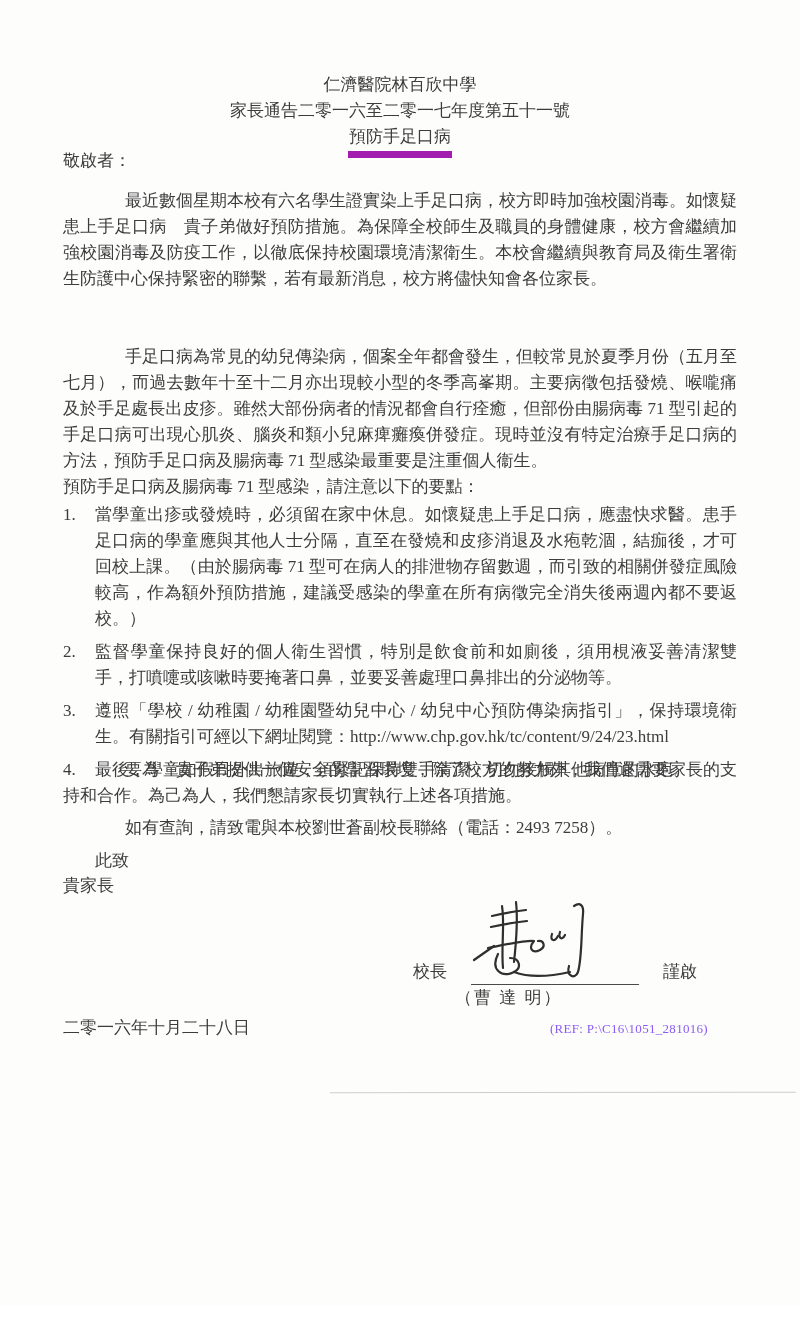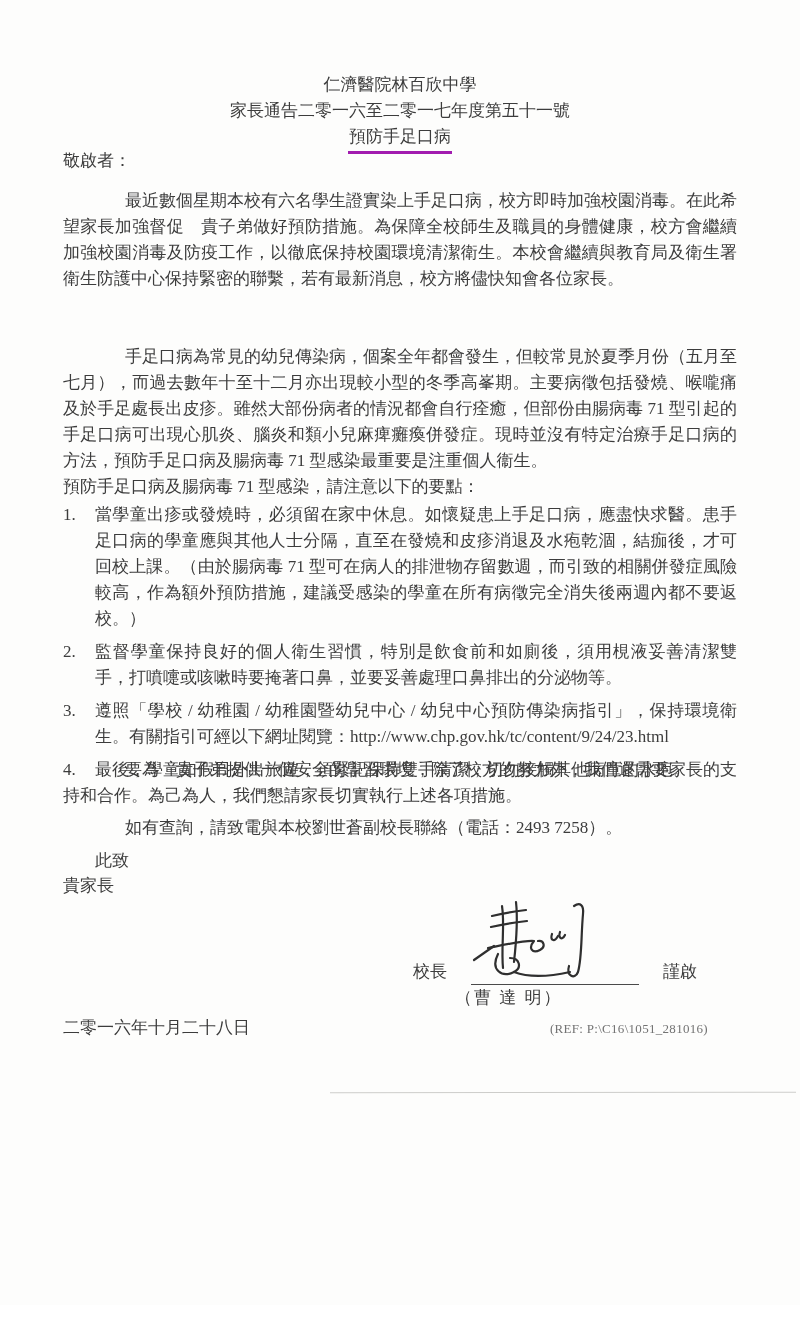--- a/index.html
+++ b/index.html
@@ -13,21 +13,21 @@
     font-family: "Liberation Serif", "DejaVu Serif", serif;
     font-size: 17px;
     line-height: 26px;
     overflow: hidden;
   }
   .abs { position: absolute; left: 63px; width: 674px; }
   .header { text-align: center; }
   .header .h-line { line-height: 26px; }
   .subject {
     display: inline-block;
-    border-bottom: 3px solid #a21caf;
+    border-bottom: 7px solid #a21caf;
     padding: 0 1px 1px 1px;
   }
   .para {
     text-align: justify;
     text-indent: 62px;
   }
   .noindent { text-indent: 0; }
   .point {
     position: relative;
     padding-left: 32px;
@@ -65,21 +65,21 @@
   }
   .date-row {
     position: absolute;
     left: 63px;
     right: 92px;
     top: 1015px;
     display: flex;
     justify-content: space-between;
     align-items: baseline;
   }
-  .ref { font-size: 13px; color: #737373; letter-spacing: 0.3px; }
+  .ref { font-size: 13px; color: #8b5cf6; letter-spacing: 0.3px; }
   .fold-line {
     position: absolute;
     top: 1092px;
     left: 330px;
     right: 4px;
     height: 1px;
     background: #cdcdca;
     transform: rotate(-0.08deg);
   }
 </style>
@@ -89,21 +89,21 @@
 <div class="page">
 
   <div class="abs header" style="top:72px;">
     <div class="h-line">仁濟醫院林百欣中學</div>
     <div class="h-line">家長通告二零一六至二零一七年度第五十一號</div>
     <div class="h-line"><span class="subject">預防手足口病</span></div>
   </div>
 
   <div class="abs" style="top:148px;">敬啟者：</div>
 
-  <div class="abs para" style="top:188px;">最近數個星期本校有六名學生證實染上手足口病，校方即時加強校園消毒。在此希望家長加強督促　貴子弟做好預防措施。為保障全校師生及職員的身體健康，校方會繼續加強校園消毒及防疫工作，以徹底保持校園環境清潔衛生。本校會繼續與教育局及衛生署衛生防護中心保持緊密的聯繫，若有最新消息，校方將儘快知會各位家長。</div>
+  <div class="abs para" style="top:188px;">最近數個星期本校有六名學生證實染上手足口病，校方即時加強校園消毒。如懷疑患上手足口病　貴子弟做好預防措施。為保障全校師生及職員的身體健康，校方會繼續加強校園消毒及防疫工作，以徹底保持校園環境清潔衛生。本校會繼續與教育局及衛生署衛生防護中心保持緊密的聯繫，若有最新消息，校方將儘快知會各位家長。</div>
   <div class="abs para" style="top:344px;">手足口病為常見的幼兒傳染病，個案全年都會發生，但較常見於夏季月份（五月至七月），而過去數年十至十二月亦出現較小型的冬季高峯期。主要病徵包括發燒、喉嚨痛及於手足處長出皮疹。雖然大部份病者的情況都會自行痊癒，但部份由腸病毒 71 型引起的手足口病可出現心肌炎、腦炎和類小兒麻痺癱瘓併發症。現時並沒有特定治療手足口病的方法，預防手足口病及腸病毒 71 型感染最重要是注重個人衞生。</div>
 
   <div class="abs para noindent" style="top:474px;">預防手足口病及腸病毒 71 型感染，請注意以下的要點：</div>
 
   <div class="abs" style="top:502px;">
     <div class="point">
       <span class="num">1.</span>
       <span>當學童出疹或發燒時，必須留在家中休息。如懷疑患上手足口病，應盡快求醫。患手足口病的學童應與其他人士分隔，直至在發燒和皮疹消退及水疱乾涸，結痂後，才可回校上課。（由於腸病毒 71 型可在病人的排泄物存留數週，而引致的相關併發症風險較高，作為額外預防措施，建議受感染的學童在所有病徵完全消失後兩週內都不要返校。）</span>
     </div>
     <div class="point">

